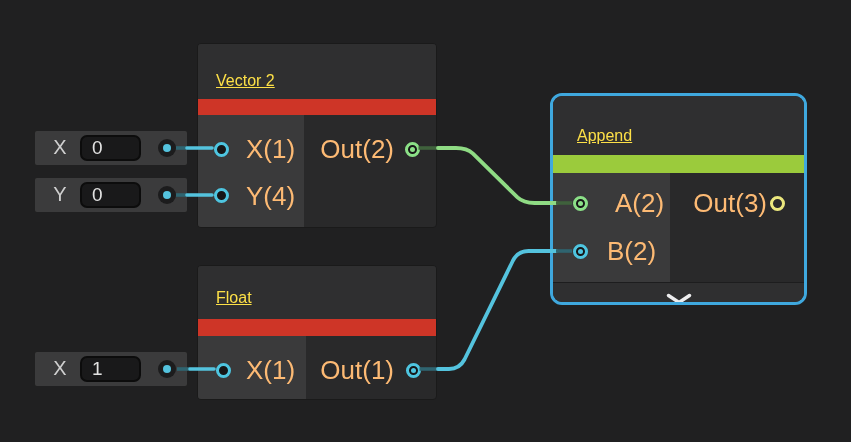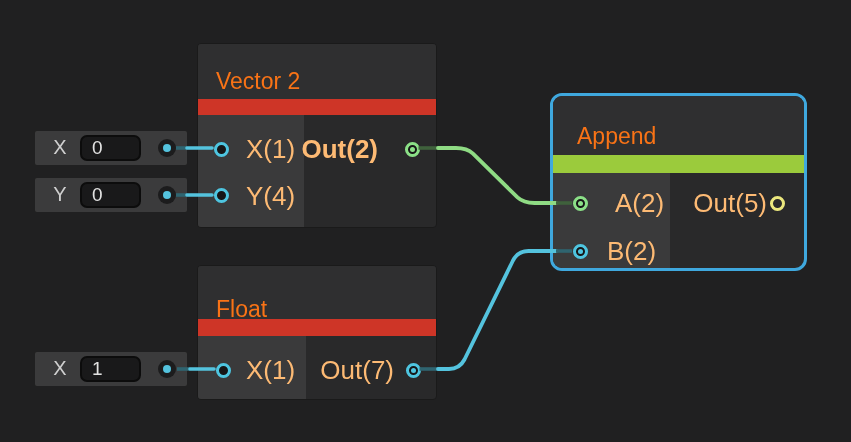--- a/index.html
+++ b/index.html
@@ -12,22 +12,23 @@
   }
 
   
   .node {
     position:absolute; z-index:1;
     background:#29292a; border:1px solid #1a1a1a; border-radius:4px;
     overflow:hidden;
   }
   .node-header { position:absolute; left:0; right:0; top:0; background:#2f2f30; }
   .node-title {
-    position:absolute; font-size:23px; line-height:26px; color:#f97316;
+    position:absolute; font-size:16px; line-height:26px; color:#fde047;
     white-space:nowrap;
+    text-decoration:underline;
   }
   .type-bar { position:absolute; left:0; right:0; }
   .left-panel { position:absolute; background:#3a3a3b; }
   .divider-h { position:absolute; left:0; right:0; height:1px; background:#1d1d1e; }
   .node-footer { position:absolute; left:0; right:0; background:#2f2f30;
     display:flex; align-items:center; justify-content:center; }
 
   .port {
     position:absolute; width:15px; height:15px; border-radius:50%;
     background:#161617; display:flex; align-items:center; justify-content:center;
@@ -82,59 +83,59 @@
     <div class="node-title" style="left:18px; top:24px;">Vector 2</div>
     <div class="type-bar" style="top:55px; height:16px; background:#ce3527;"></div>
     <div class="left-panel" style="left:0; top:71px; width:106px; height:114px;"></div>
 
     <div class="port" style="left:15.5px; top:97.5px; border:3px solid #4ec5e0;"></div>
     <div class="port-label" style="left:48px; top:93px;">X(1)</div>
 
     <div class="port" style="left:15.5px; top:144px; border:3px solid #4ec5e0;"></div>
     <div class="port-label" style="left:48px; top:139.5px;">Y(4)</div>
 
-    <div class="port-label right" style="right:58px; top:93px;font-weight:bold;">Out(2)</div>
+    <div class="port-label right" style="right:42px; top:93px;">Out(2)</div>
     <div class="port" style="left:206.5px; top:97.5px; border:3px solid #8be087;">
         <span class="dot" style="background:#8be087;"></span>
       </div>
   </div>
 
   <div class="node" style="left:197px; top:265px; width:240px; height:135px;">
     <div class="node-header" style="height:53px;"></div>
-    <div class="node-title" style="left:18px; top:19px;margin-top:11px;">Float</div>
+    <div class="node-title" style="left:18px; top:19px;">Float</div>
     <div class="type-bar" style="top:53px; height:17px; background:#ce3527;"></div>
     <div class="left-panel" style="left:0; top:70px; width:108px; height:65px;"></div>
 
     <div class="port" style="left:17.5px; top:96.5px; border:3px solid #4ec5e0;"></div>
     <div class="port-label" style="left:48px; top:92px;">X(1)</div>
 
-    <div class="port-label right" style="right:42px; top:92px;">Out(7)</div>
+    <div class="port-label right" style="right:42px; top:92px;">Out(1)</div>
     <div class="port" style="left:207.5px; top:96.5px; border:3px solid #4ec5e0;">
         <span class="dot" style="background:#4ec5e0;"></span>
       </div>
   </div>
 
-  <div class="node selected" style="left:550px; top:93px; width:257px; height:178px;">
+  <div class="node selected" style="left:550px; top:93px; width:257px; height:212px;">
     <div class="inner">
       <div class="node-header" style="height:59px;"></div>
       <div class="node-title" style="left:24px; top:27px;">Append</div>
       <div class="type-bar" style="top:59px; height:18px; background:#9bcb3c;"></div>
       <div class="left-panel" style="left:0; top:77px; width:117px; height:109px;"></div>
 
       <div class="port" style="left:19.5px; top:99.5px; border:3px solid #8be087;">
           <span class="dot" style="background:#8be087;"></span>
         </div>
       <div class="port-label" style="left:62px; top:95px;">A(2)</div>
 
       <div class="port" style="left:19.5px; top:147.5px; border:3px solid #4ec5e0;">
           <span class="dot" style="background:#4ec5e0;"></span>
         </div>
       <div class="port-label" style="left:54px; top:143px;">B(2)</div>
 
-      <div class="port-label right" style="right:37px; top:95px;">Out(5)</div>
+      <div class="port-label right" style="right:37px; top:95px;">Out(3)</div>
       <div class="port" style="left:216.5px; top:99.5px; border:3px solid #ebe77d; background:#29292a;"></div>
 
       <div class="divider-h" style="top:186px;"></div>
       <div class="node-footer" style="top:187px; height:33px;">
         <svg class="chevron-svg" width="28" height="13" viewBox="0 0 28 13">
           <polyline points="3.5,2.5 14,9.5 24.5,2.5" fill="none" stroke="#ededee" stroke-width="3.4" stroke-linecap="round" stroke-linejoin="round"></polyline>
         </svg>
       </div>
     </div>
   </div>

